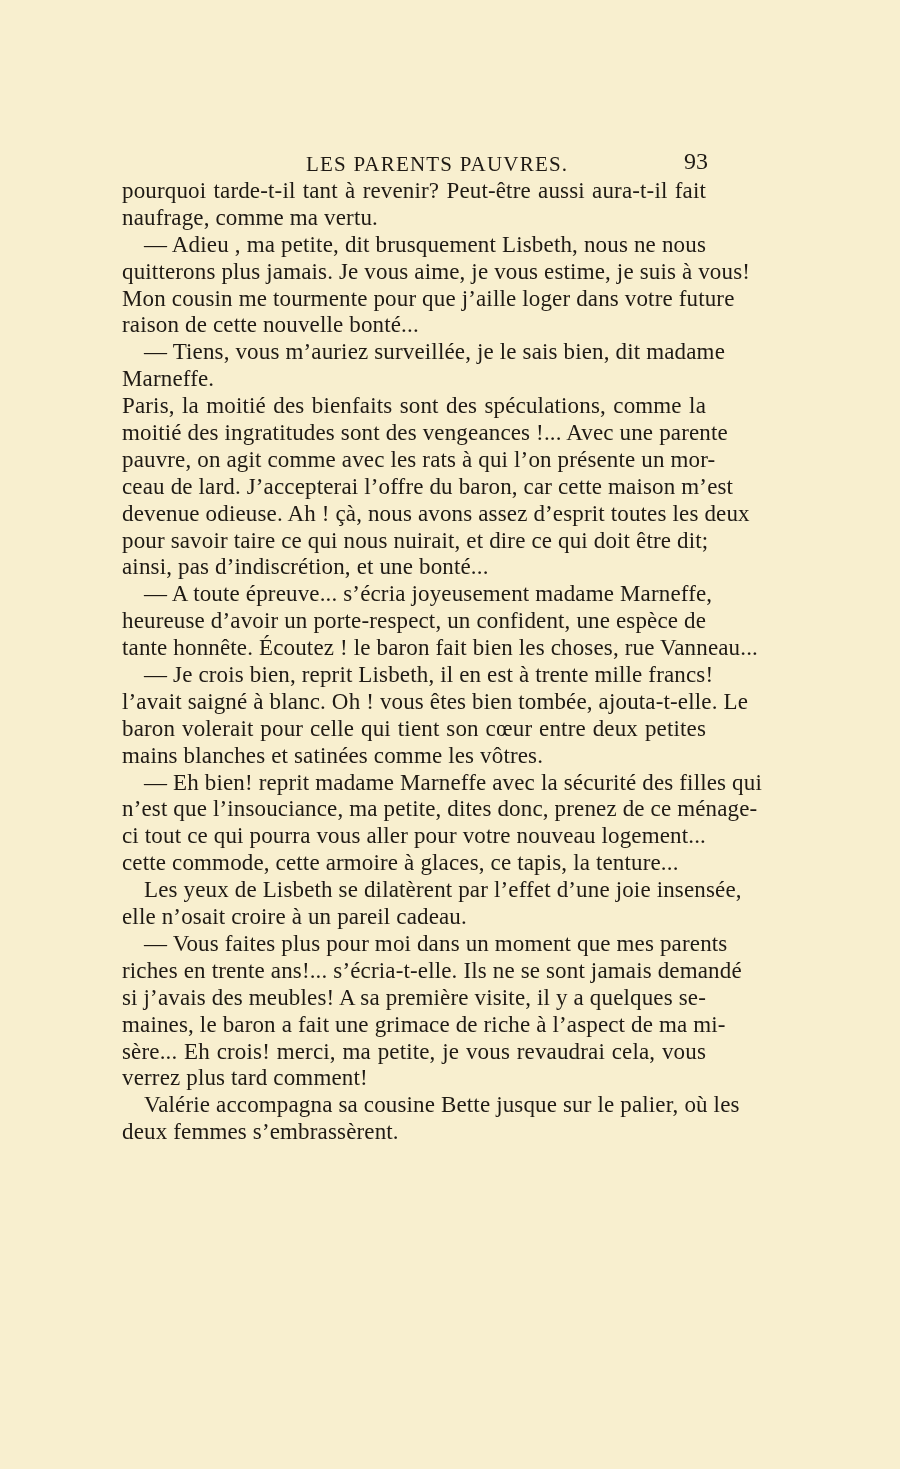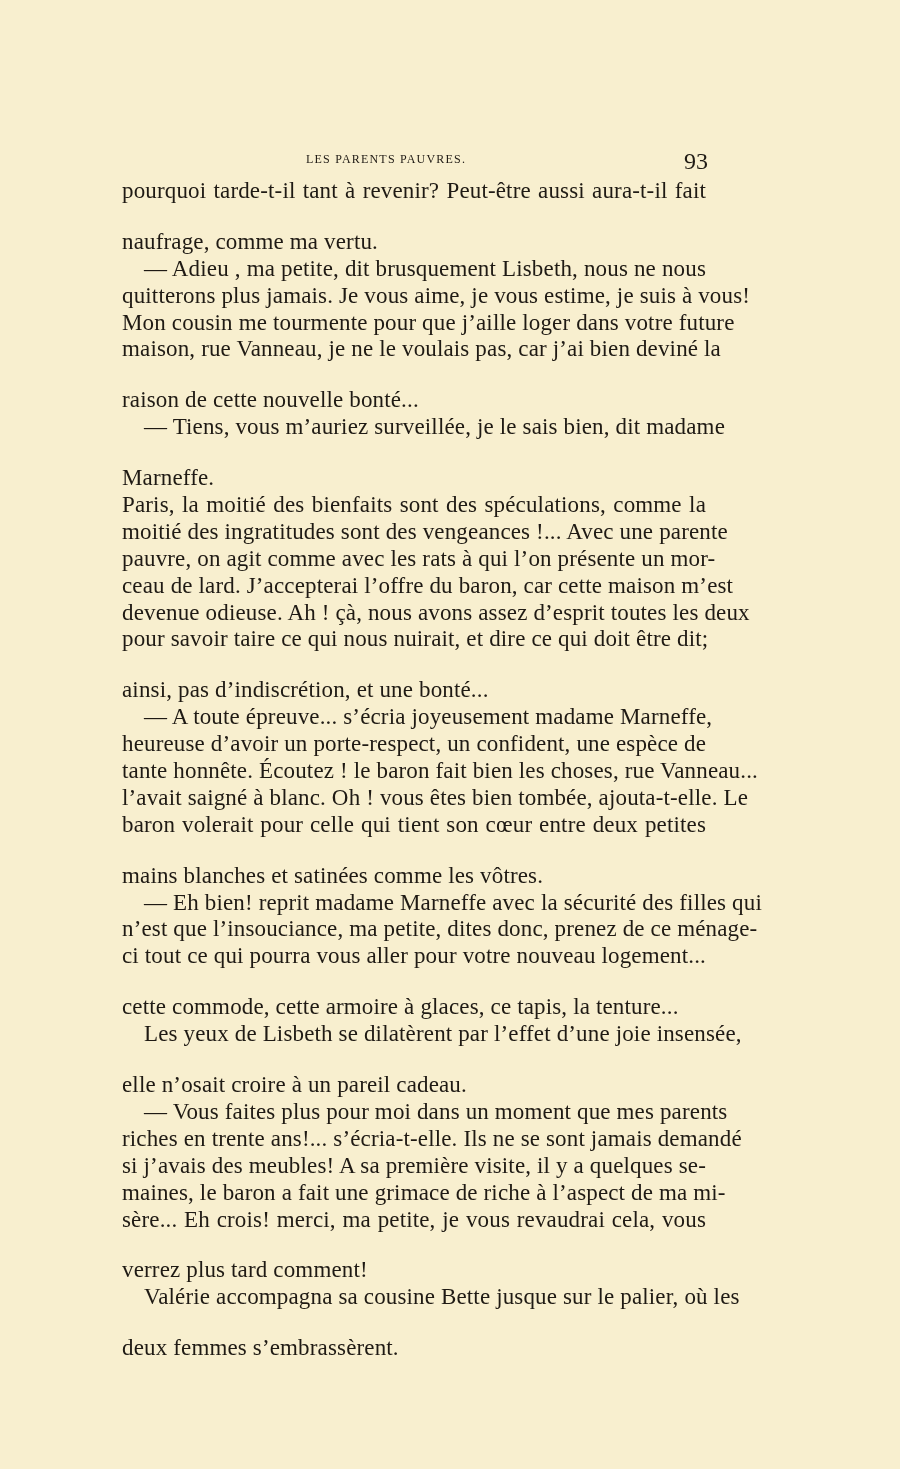--- a/index.html
+++ b/index.html
@@ -22,21 +22,21 @@
     width: 584px;
   }
   .running-head {
     position: relative;
     height: 30px;
   }
   .running-title {
     position: absolute;
     left: 184px;
     top: 4px;
-    font-size: 12px;
+    font-size: 21px;
     letter-spacing: 1.2px;
     font-family: Liberation Serif, serif;
   }
   .page-number {
     position: absolute;
     right: -2px;
     top: 0;
     font-size: 24px;
   }
   .body-text {
@@ -46,54 +46,53 @@
     letter-spacing: 0.15px;
   }
   .line {
     display: block;
     white-space: nowrap;
     text-align-last: justify;
     height: 26.9px;
   }
   .line.last {
     text-align-last: left;
-    margin-top: 24px;
   }
   .line.indent {
     padding-left: 22px;
   }
 </style>
 </head>
 <body>
 
 <div class="page">
   <div class="running-head">
     <span class="running-title">LES PARENTS PAUVRES.</span>
     <span class="page-number">93</span>
   </div>
   <div class="body-text" id="body-text">
       <span class="line">pourquoi tarde-t-il tant à revenir? Peut-être aussi aura-t-il fait</span>
       <span class="line last">naufrage, comme ma vertu.</span>
       <span class="line indent">— Adieu , ma petite, dit brusquement Lisbeth, nous ne nous</span>
       <span class="line">quitterons plus jamais. Je vous aime, je vous estime, je suis à vous!</span>
       <span class="line">Mon cousin me tourmente pour que j’aille loger dans votre future</span>
-      <span class="line">maison, rue Vanneau, je ne le voulais pas, car j’ai bien deviné la</span>
       <span class="line last">raison de cette nouvelle bonté...</span>
       <span class="line indent">— Tiens, vous m’auriez surveillée, je le sais bien, dit madame</span>
       <span class="line last">Marneffe.</span>
       <span class="line">Paris, la moitié des bienfaits sont des spéculations, comme la</span>
       <span class="line">moitié des ingratitudes sont des vengeances !... Avec une parente</span>
       <span class="line">pauvre, on agit comme avec les rats à qui l’on présente un mor-</span>
       <span class="line">ceau de lard. J’accepterai l’offre du baron, car cette maison m’est</span>
       <span class="line">devenue odieuse. Ah ! çà, nous avons assez d’esprit toutes les deux</span>
       <span class="line">pour savoir taire ce qui nous nuirait, et dire ce qui doit être dit;</span>
       <span class="line last">ainsi, pas d’indiscrétion, et une bonté...</span>
       <span class="line indent">— A toute épreuve... s’écria joyeusement madame Marneffe,</span>
       <span class="line">heureuse d’avoir un porte-respect, un confident, une espèce de</span>
       <span class="line">tante honnête. Écoutez ! le baron fait bien les choses, rue Vanneau...</span>
+      <span class="line indent">— Je crois bien, reprit Lisbeth, il en est à trente mille francs!</span>
       <span class="line">l’avait saigné à blanc. Oh ! vous êtes bien tombée, ajouta-t-elle. Le</span>
       <span class="line">baron volerait pour celle qui tient son cœur entre deux petites</span>
       <span class="line last">mains blanches et satinées comme les vôtres.</span>
       <span class="line indent">— Eh bien! reprit madame Marneffe avec la sécurité des filles qui</span>
       <span class="line">n’est que l’insouciance, ma petite, dites donc, prenez de ce ménage-</span>
       <span class="line">ci tout ce qui pourra vous aller pour votre nouveau logement...</span>
       <span class="line last">cette commode, cette armoire à glaces, ce tapis, la tenture...</span>
       <span class="line indent">Les yeux de Lisbeth se dilatèrent par l’effet d’une joie insensée,</span>
       <span class="line last">elle n’osait croire à un pareil cadeau.</span>
       <span class="line indent">— Vous faites plus pour moi dans un moment que mes parents</span>

